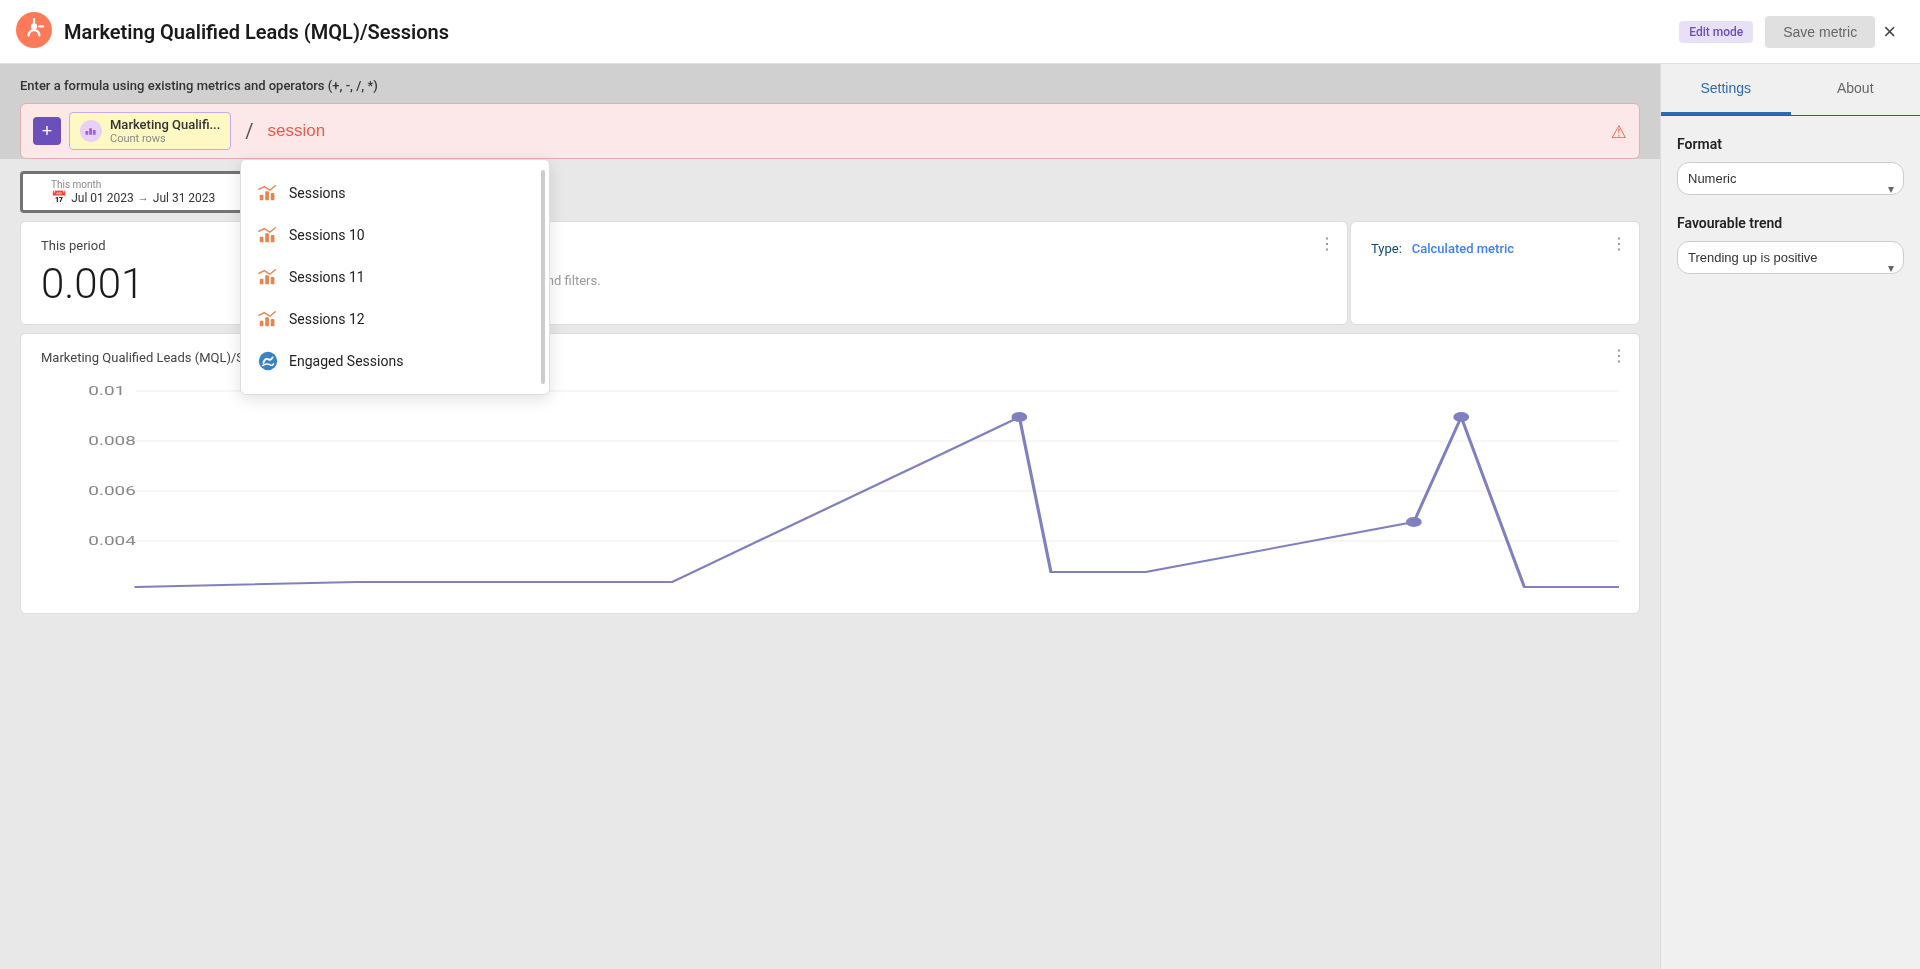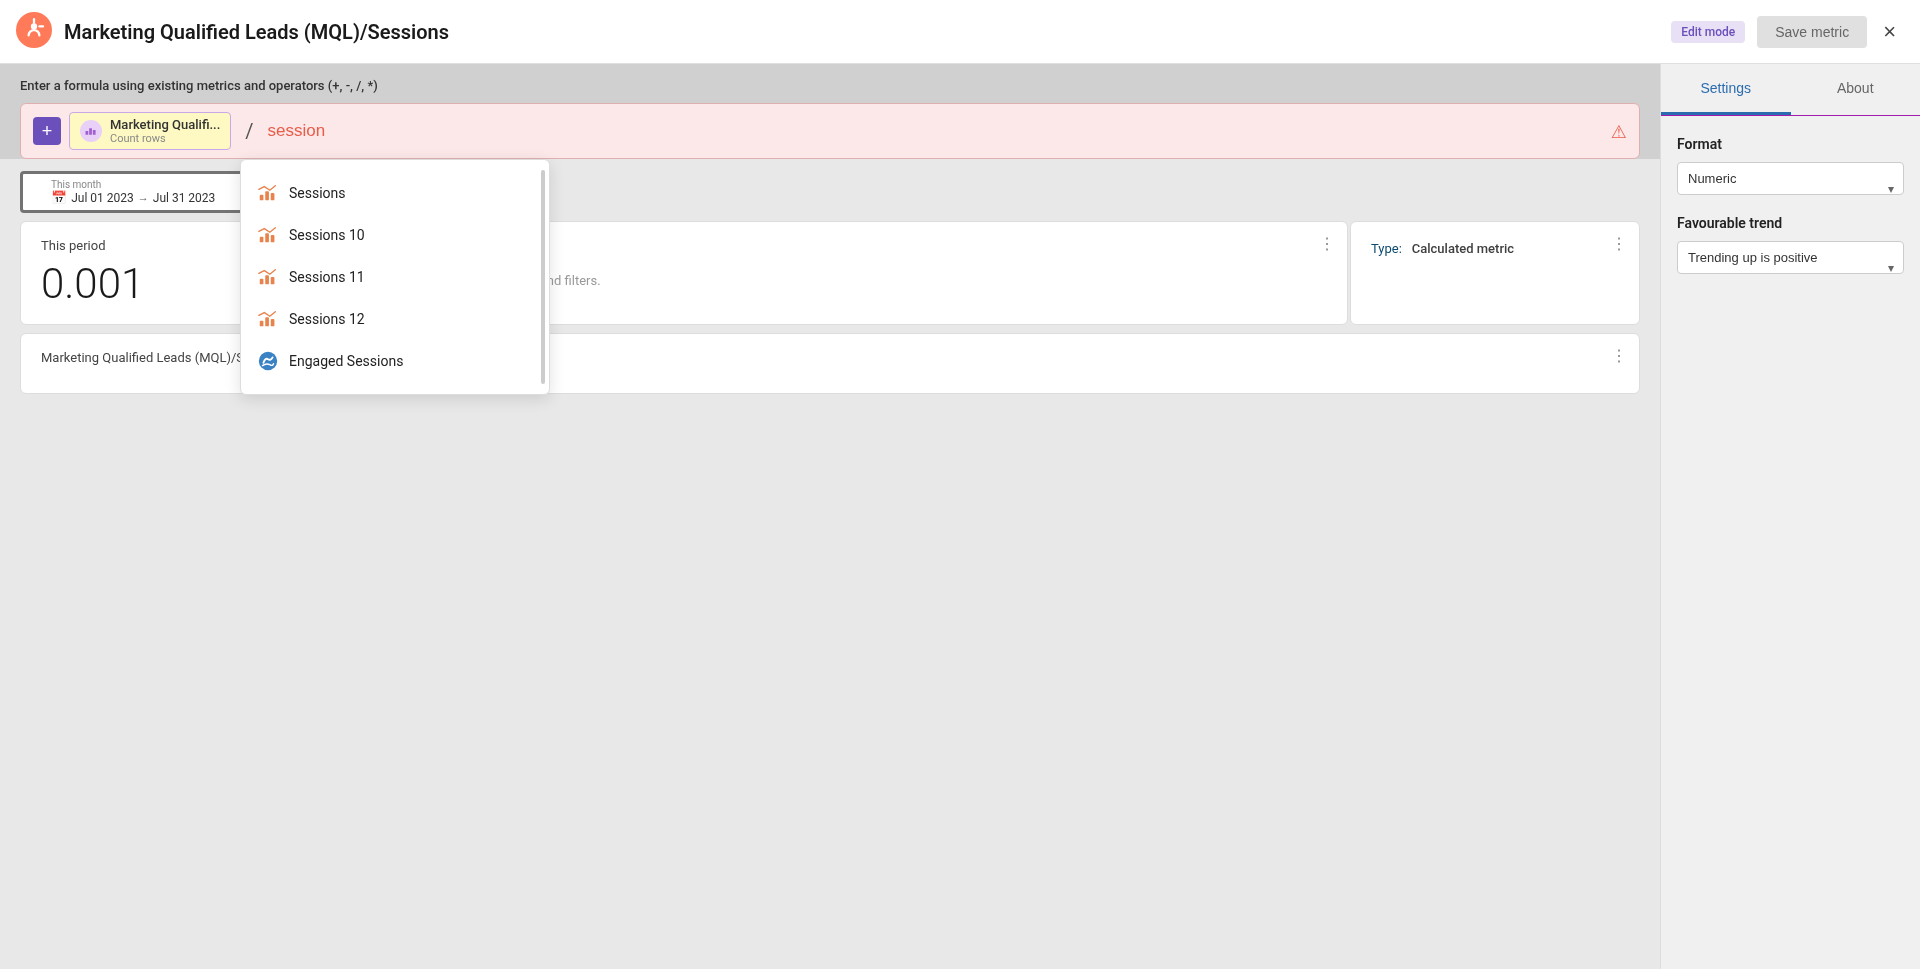--- a/index.html
+++ b/index.html
@@ -11,21 +11,21 @@
       padding: 0 16px; border-bottom: 1px solid #e0e0e0; gap: 12px;
     }
     .hubspot-logo { width: 36px; height: 36px; }
     .page-title {
       font-size: 20px; font-weight: 600; color: #1a1a1a; flex: 1;
     }
     .edit-mode-badge {
       background: #e8e0f5; color: #6b4fbb; font-size: 12px; padding: 4px 10px;
       border-radius: 4px; font-weight: 500;
     }
-    .topbar-right { display: flex; align-items: center; gap: 8px; margin-left: auto; }
+    .topbar-right { display: flex; align-items: center; margin-left: auto; }
     .save-metric-btn {
       background: #e0e0e0; color: #666; border: none; padding: 8px 18px;
       border-radius: 4px; font-size: 14px; cursor: pointer;
     }
     .close-btn {
       background: none; border: none; font-size: 22px; color: #444; cursor: pointer;
       padding: 4px 8px;
     }
 
     
@@ -127,21 +127,21 @@
     .card-menu-btn {
       position: absolute; top: 12px; right: 12px;
       background: none; border: none; cursor: pointer; color: #888; font-size: 16px;
     }
 
     .type-card {
       background: #fff; border: 1px solid #ddd; border-radius: 6px;
       padding: 16px 20px; min-width: 290px; position: relative;
     }
     .type-label { font-size: 13px; color: #0c4a6e; }
-    .type-value { font-size: 13px; color: #404040; font-weight: 500; }
+    .type-value { font-size: 13px; color: #3b82f6; font-weight: 500; }
 
     
     .chart-card {
       background: #fff; border: 1px solid #ddd; border-radius: 6px;
       margin: 8px 20px; padding: 16px 20px; position: relative;
     }
     .chart-title { font-size: 13px; color: #444; margin-bottom: 12px; }
     .chart-area { height: 220px; position: relative; }
     .chart-menu-btn {
       position: absolute; top: 12px; right: 12px;
@@ -158,21 +158,21 @@
     }
     .tab-btn {
       flex: 1; padding: 16px 0; font-size: 14px; font-weight: 500;
       background: none; border: none; cursor: pointer; color: #666;
       border-bottom: 3px solid transparent;
     }
     .tab-btn.active { color: #2b6cb0; border-bottom: 3px solid #2b6cb0; }
     .settings-content { padding: 20px 16px; }
     .settings-section-title { font-size: 14px; font-weight: 600; color: #222; margin-bottom: 10px; }
     .settings-select {
-      width: 100%; padding: 8px 10px; border: 1px solid #ccc; border-radius: 4px;
+      width: 100%; padding: 8px 10px; border: 1px solid #ccc; border-radius: 12px;
       font-size: 13px; background: #fff; color: #333; appearance: none;
       cursor: pointer; margin-bottom: 20px;
     }
     .select-wrapper { position: relative; }
     .select-arrow {
       position: absolute; right: 10px; top: 50%; transform: translateY(-50%);
       pointer-events: none; color: #666; font-size: 12px;
     }
 
     
@@ -310,20 +310,40 @@
         <div class="type-card">
           <span class="type-label">Type:</span>
           <span class="type-value" style="margin-left:6px;">Calculated metric</span>
           <button class="card-menu-btn">⋮</button>
         </div>
       </div>
 
       <div class="chart-card">
         <div class="chart-title">Marketing Qualified Leads (MQL)/Sessions over Time (Daily)</div>
         <button class="chart-menu-btn">⋮</button>
+        <div class="chart-area">
+          <svg class="chart-svg" viewBox="0 0 1000 220" preserveAspectRatio="none">
+
+            <text x="30" y="18" font-size="12" fill="#888">0.01</text>
+            <text x="30" y="68" font-size="12" fill="#888">0.008</text>
+            <text x="30" y="118" font-size="12" fill="#888">0.006</text>
+            <text x="30" y="168" font-size="12" fill="#888">0.004</text>
+
+            <line x1="60" y1="14" x2="1000" y2="14" stroke="#eee" stroke-width="1"></line>
+            <line x1="60" y1="64" x2="1000" y2="64" stroke="#eee" stroke-width="1"></line>
+            <line x1="60" y1="114" x2="1000" y2="114" stroke="#eee" stroke-width="1"></line>
+            <line x1="60" y1="164" x2="1000" y2="164" stroke="#eee" stroke-width="1"></line>
+
+            <polyline points="60,210 200,205 400,205 620,40 640,195 700,195 870,145 900,40 940,210 1000,210" fill="none" stroke="#8080c0" stroke-width="2" stroke-linejoin="round" stroke-linecap="round"></polyline>
+
+            <circle cx="620" cy="40" r="5" fill="#8080c0"></circle>
+            <circle cx="870" cy="145" r="5" fill="#8080c0"></circle>
+            <circle cx="900" cy="40" r="5" fill="#8080c0"></circle>
+          </svg>
+        </div>
       </div>
     </div>
   </div>
 
   <div id="right-panel">
     <div class="tabs-row">
       <button class="tab-btn active">Settings</button>
       <button class="tab-btn">About</button>
     </div>
     <div class="settings-content">

